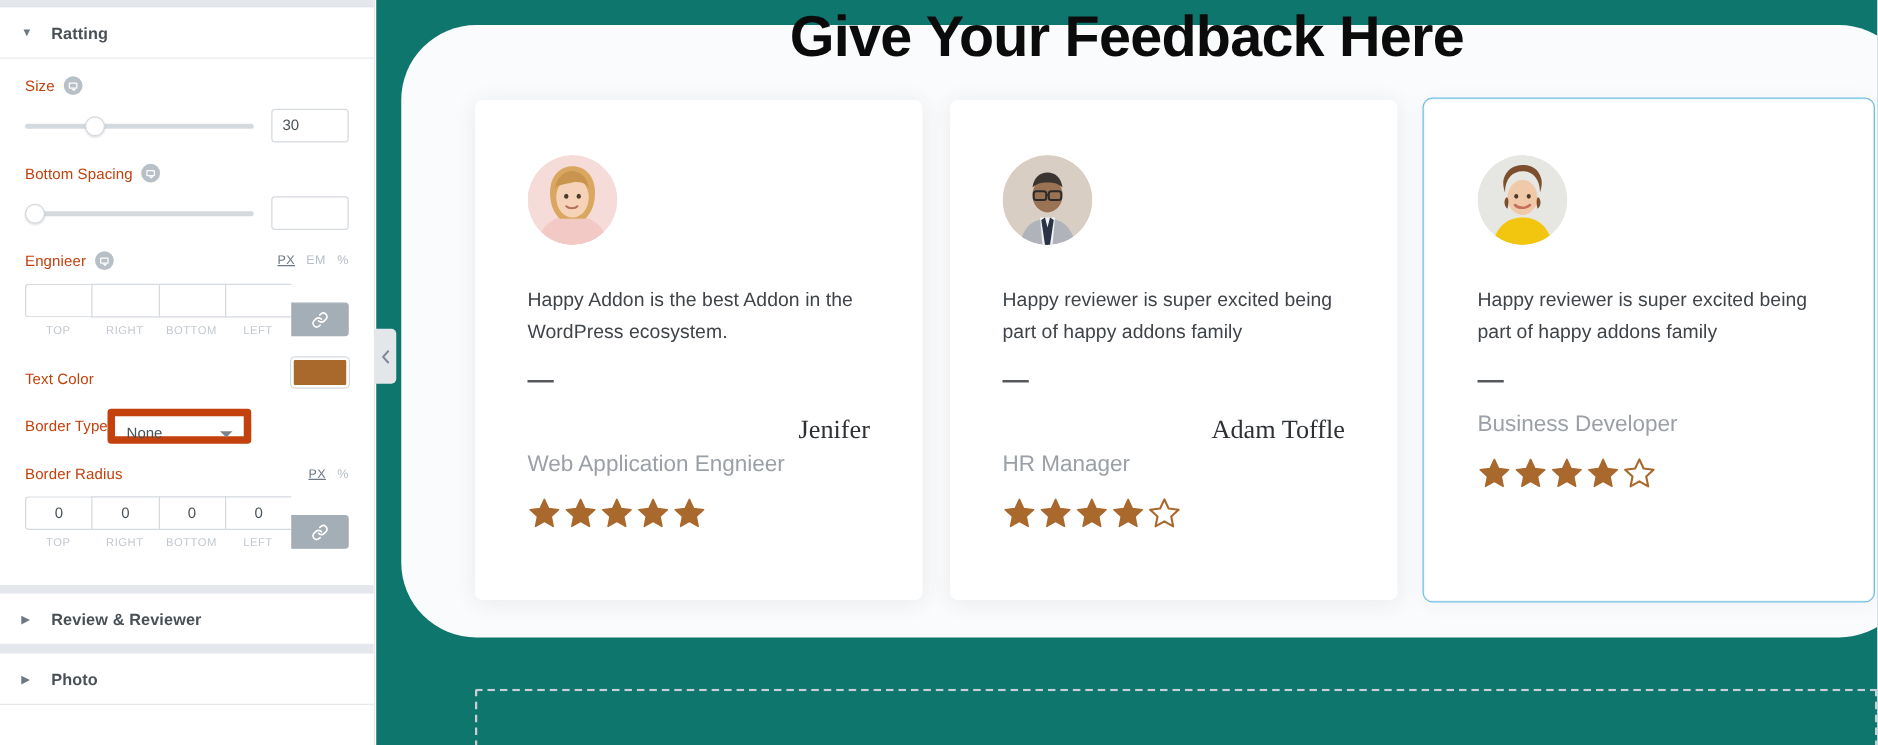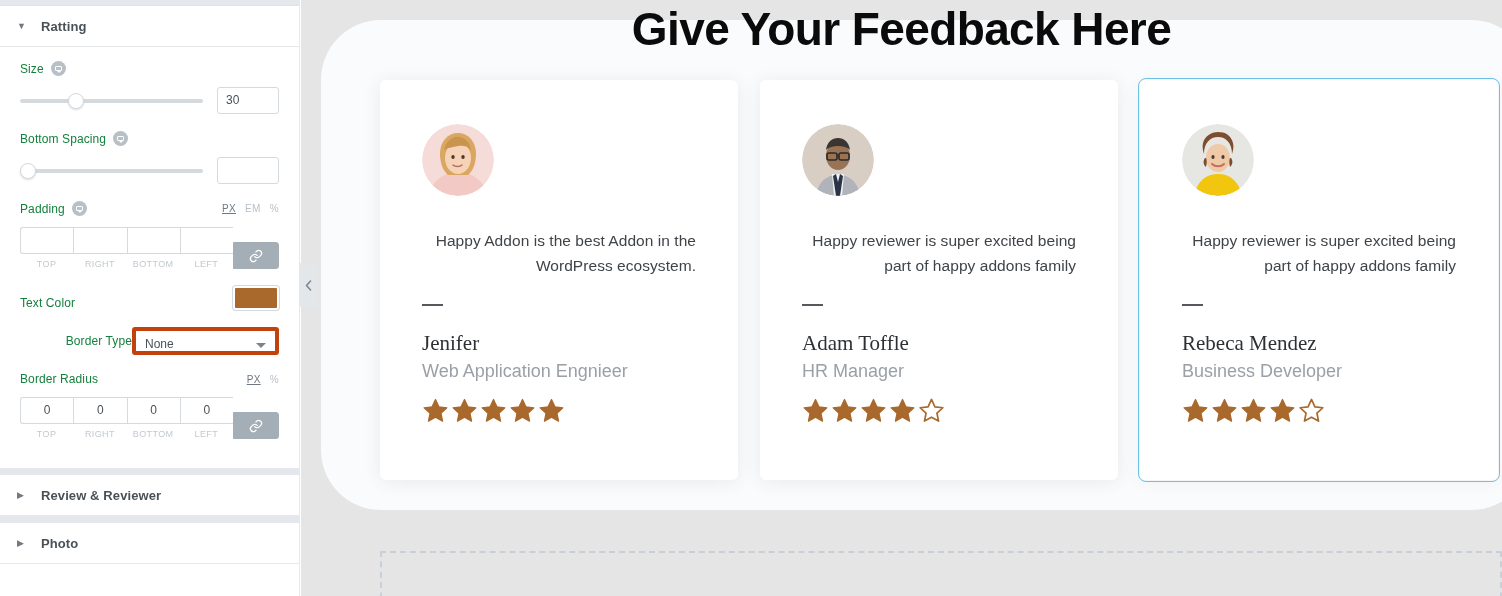--- a/index.html
+++ b/index.html
@@ -45,21 +45,21 @@
   .panel-body { padding: 14px 20px 12px 20px; }
 
   .ctrl { margin-bottom: 17px; }
   .ctrl-label-row {
     display: flex; align-items: center;
     justify-content: space-between;
     margin-bottom: 11px;
   }
   .ctrl-label-left { display: flex; align-items: center; }
   .ctrl-label {
-    font-size: 12px; color: #15803d;
+    font-size: 12px; color: #c2410c;
     letter-spacing: .1px;
   }
   .resp-icon {
     width: 15px; height: 15px; border-radius: 50%;
     background: #b7bfc7; margin-left: 7px;
     display: inline-flex; align-items: center; justify-content: center;
     cursor: pointer; flex: none;
   }
   .resp-icon i {
     display: block; width: 7px; height: 5px;
@@ -149,25 +149,25 @@
       linear-gradient(45deg, #c9ccd0 25%, transparent 25%, transparent 75%, #c9ccd0 75%),
       linear-gradient(45deg, #c9ccd0 25%, transparent 25%, transparent 75%, #c9ccd0 75%);
     background-size: 12px 12px;
     background-position: 0 0, 6px 6px;
     background-color: #ffffff;
   }
 
   
   .sel-row {
     display: flex; align-items: center;
-    justify-content: flex-end; margin-bottom: 17px;
+    justify-content: flex-start; margin-bottom: 17px;
   }
   .select {
-    position: relative; width: 147px; height: 28px;
-    border: 4px solid #c2410c; border-radius: 3px;
+    position: relative; width: 115px; height: 28px;
+    border: 6px solid #c2410c; border-radius: 3px;
     background: #fff; cursor: pointer;
   }
   .select .val {
     font-size: 12px; color: #495157;
     line-height: 26px; padding-left: 9px;
   }
   .select .arrow {
     position: absolute; right: 9px; top: 12px;
     width: 0; height: 0;
     border-left: 5px solid transparent;
@@ -183,21 +183,21 @@
     border-radius: 0 4px 4px 0;
     display: flex; align-items: center; justify-content: center;
     cursor: pointer; z-index: 20;
   }
   #collapse-handle svg { display: block; }
 
   
   #canvas {
     position: absolute; left: 301px; top: 0;
     width: 1201px; height: 596px;
-    background: #e5e5e5;
+    background: #0f766e;
     overflow: hidden;
   }
   #bg-shape {
     position: absolute; left: 20px; top: 20px;
     width: 1210px; height: 490px;
     background: #fafbfc;
     border-radius: 60px;
     pointer-events: none;
   }
   .heading {
@@ -225,30 +225,29 @@
   }
   .avatar {
     width: 72px; height: 72px; border-radius: 50%;
     overflow: hidden; margin-bottom: 32px;
   }
   .avatar svg { display: block; }
   .quote {
     font-size: 15.5px; line-height: 25px;
     color: #3f4449; margin: 0 0 26px 0;
     letter-spacing: .05px;
-    text-align: right;
   }
   .dash {
     width: 21px; height: 2px;
     background: #55595e; margin-bottom: 24px;
   }
   .rev-name {
     font-family: "Liberation Serif", serif;
     font-size: 21px; color: #2d3135;
-    margin-bottom: 6px; line-height: 26px;
+    margin-bottom: 6px; line-height: 26px; text-align: right;
   }
   .rev-role {
     font-size: 18px; color: #9aa0a6;
     margin-bottom: 17px; line-height: 18px;
   }
   .stars { display: flex; gap: 2px; }
   .stars svg { display: block; }
 
   
   #drop-zone {
@@ -306,21 +305,21 @@
             <div class="track"></div>
             <div class="thumb" style="left: 0%;"></div>
           </div>
           <div class="num-input"></div>
         </div>
       </div>
 
       <div class="ctrl">
         <div class="ctrl-label-row">
           <div class="ctrl-label-left">
-            <span class="ctrl-label">Padding</span>
+            <span class="ctrl-label">Engnieer</span>
             <span class="resp-icon">
                 <i></i>
               </span>
           </div>
           <div class="units">
             <span class="active">PX</span>
             <span>EM</span>
             <span>%</span>
           </div>
         </div>
@@ -533,21 +532,20 @@
               <path d="M22 30c0-11 6-17 14-17s14 6 14 17c1-3 2-7 1-11-2-8-8-11-15-11s-13 4-15 11c-1 4 0 8 1 11z" fill="#7d4e2e"></path>
               <path d="M23 34c-2 2-2 7 1 9 1-4 1-7 0-9zM49 34c2 2 2 7-1 9-1-4-1-7 0-9z" fill="#7d4e2e"></path>
               <ellipse cx="31" cy="33" rx="1.6" ry="1.9" fill="#4a3a2c"></ellipse>
               <ellipse cx="41" cy="33" rx="1.6" ry="1.9" fill="#4a3a2c"></ellipse>
               <path d="M30 40c3 3 9 3 12 0" stroke="#c4705c" stroke-width="2" fill="none" stroke-linecap="round"></path>
             </g>
           </svg>
         </div>
         <p class="quote">Happy reviewer is super excited being part of happy addons family</p>
         <div class="dash"></div>
-        <div class="rev-name">Rebeca Mendez</div>
         <div class="rev-role">Business Developer</div>
         <div class="stars">
             <svg width="27" height="27" viewBox="0 0 24 24">
               <path d="M12 2.2l3.03 6.5 7.07.86-5.23 4.85 1.4 7-6.27-3.5-6.27 3.5 1.4-7L1.9 9.56l7.07-.86z" fill="#a9682c" stroke="#a9682c" stroke-width="1.1" stroke-linejoin="round"></path>
             </svg>
             <svg width="27" height="27" viewBox="0 0 24 24">
               <path d="M12 2.2l3.03 6.5 7.07.86-5.23 4.85 1.4 7-6.27-3.5-6.27 3.5 1.4-7L1.9 9.56l7.07-.86z" fill="#a9682c" stroke="#a9682c" stroke-width="1.1" stroke-linejoin="round"></path>
             </svg>
             <svg width="27" height="27" viewBox="0 0 24 24">
               <path d="M12 2.2l3.03 6.5 7.07.86-5.23 4.85 1.4 7-6.27-3.5-6.27 3.5 1.4-7L1.9 9.56l7.07-.86z" fill="#a9682c" stroke="#a9682c" stroke-width="1.1" stroke-linejoin="round"></path>

